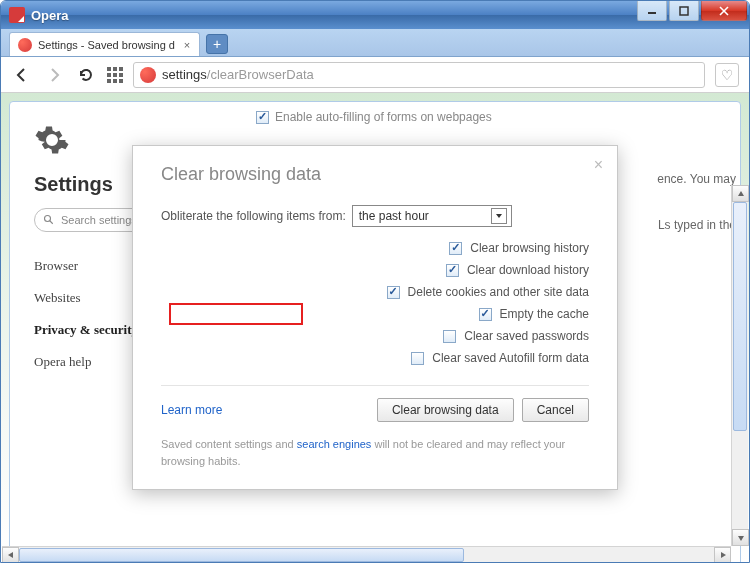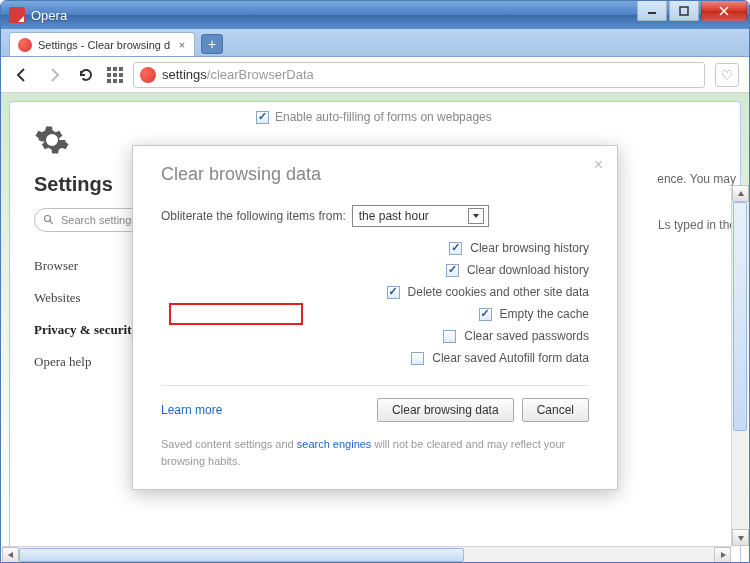--- a/index.html
+++ b/index.html
@@ -1,20 +1,20 @@
 <!DOCTYPE html>
 <html><head>
 <meta charset="utf-8">
 <style>
 * { box-sizing: border-box; margin: 0; padding: 0; }
 body { font-family: "Segoe UI", Arial, sans-serif; font-size: 12px; background: #fff; width: 750px; height: 563px; overflow: hidden; position: relative; }
 
 
 .window { width: 750px; height: 563px; border: 1px solid #4a7bb5; border-radius: 6px 6px 0 0; overflow: hidden; background: #fff; position: relative; }
-.titlebar { height: 28px; background: linear-gradient(to bottom, #7aa9e0 0%, #4b80c4 50%, #3a6ba8 51%, #5a8fce 100%); display: flex; align-items: center; padding: 0 4px; position: relative; }
+.titlebar { height: 28px; background: linear-gradient(to bottom, #7aa9e0 0%, #4b80c4 50%, #3a6ba8 51%, #5a8fce 100%); display: flex; align-items: center; padding: 0 4px; position: relative; font-weight: bold; }
 .titlebar-left { display: flex; align-items: center; gap: 6px; padding-left: 4px; }
 .app-icon { width: 16px; height: 16px; background: #d63b3b; border-radius: 2px; position: relative; }
 .app-icon::after { content: ""; position: absolute; right: 1px; bottom: 1px; width: 6px; height: 6px; background: #fff; clip-path: polygon(0 100%, 100% 100%, 100% 0); }
 .app-title { color: #fff; font-size: 13px; text-shadow: 0 1px 1px rgba(0,0,0,.3); }
 .win-controls { position: absolute; right: 0; top: 0; display: flex; height: 20px; }
 .win-btn { width: 30px; height: 20px; display: flex; align-items: center; justify-content: center; border: 1px solid rgba(0,0,0,.2); border-top: none; border-radius: 0 0 2px 2px; margin-right: 2px; background: linear-gradient(to bottom, #d8e8f8, #b7d3f0); }
 .win-btn.close { background: linear-gradient(to bottom, #e78a8a, #d83a29 50%, #c12a1a 51%, #d95040); width: 46px; border-radius: 0 0 3px 3px; }
 .win-btn svg { width: 10px; height: 10px; }
 
 
@@ -59,21 +59,21 @@
 .autofill-row { display: flex; align-items: center; gap: 6px; padding: 10px 0 0 16px; color: #888; }
 .cb-fake { width: 13px; height: 13px; border: 1px solid #8aa8c8; background: linear-gradient(to bottom,#fff,#e0ecf8); display: inline-block; position: relative; }
 .cb-fake.checked::after { content: "✓"; position: absolute; top: -2px; left: 1px; font-size: 11px; color: #2a5a9a; font-weight: bold; }
 
 
 .overlay { position: absolute; inset: 0; display: flex; align-items: flex-start; justify-content: center; padding-top: 52px; }
 .dialog { width: 486px; background: #fff; border: 1px solid #c8c8c8; box-shadow: 0 4px 18px rgba(0,0,0,.25); padding: 18px 28px 20px; color: #555; position: relative; }
 .dlg-close { position: absolute; top: 10px; right: 14px; color: #bbb; font-size: 16px; cursor: pointer; }
 .dlg-title { font-size: 18px; font-weight: 400; color: #888; margin-bottom: 20px; }
 .oblit-row { display: flex; align-items: center; gap: 6px; font-size: 12px; color: #555; margin-bottom: 10px; }
-.combo { border: 1px solid #888; height: 22px; display: flex; align-items: center; padding: 0 4px 0 6px; width: 137px; justify-content: space-between; background: #fff; font-size: 12px; color: #333; }
+.combo { border: 1px solid #888; height: 22px; display: flex; align-items: center; padding: 0 4px 0 6px; width: 160px; justify-content: space-between; background: #fff; font-size: 12px; color: #333; }
 .combo-btn { width: 16px; height: 16px; border: 1px solid #888; display: flex; align-items: center; justify-content: center; }
 .combo-btn svg { width: 8px; height: 8px; fill: #333; }
 .cb-list { padding-left: 12px; }
 .cb-row { display: flex; align-items: center; gap: 8px; padding: 4px 0; font-size: 12px; color: #555; justify-content: flex-end; }
 .highlight-box { position: absolute; border: 2px solid #e62020; pointer-events: none; }
 .dlg-hr { border: none; border-top: 1px solid #e4e4e4; margin: 16px 0 12px; }
 .dlg-foot { display: flex; align-items: center; justify-content: space-between; }
 .learn { color: #2164c9; font-size: 12px; }
 .btns { display: flex; gap: 8px; }
 .btn { border: 1px solid #aaa; background: linear-gradient(to bottom,#fdfdfd,#e9e9e9); padding: 4px 14px; font-size: 12px; border-radius: 2px; color: #333; }
@@ -115,21 +115,21 @@
             <line x1="1" y1="1" x2="9" y2="9" stroke="#fff" stroke-width="1.6"></line>
             <line x1="9" y1="1" x2="1" y2="9" stroke="#fff" stroke-width="1.6"></line>
           </svg>
         </div>
     </div>
   </div>
 
   <div class="tabstrip">
     <div class="tab">
       <span class="fav"></span>
-      <span class="tab-title">Settings - Clear browsing d</span>
+      <span class="tab-title">Settings - Saved browsing d</span>
       <span class="tab-close">×</span>
     </div>
     <div class="newtab">+</div>
   </div>
 
   <div class="toolbar">
     <div class="nav-btn">
         <svg viewBox="0 0 16 16">
           <polyline points="10,2 4,8 10,14"></polyline>
         </svg>

